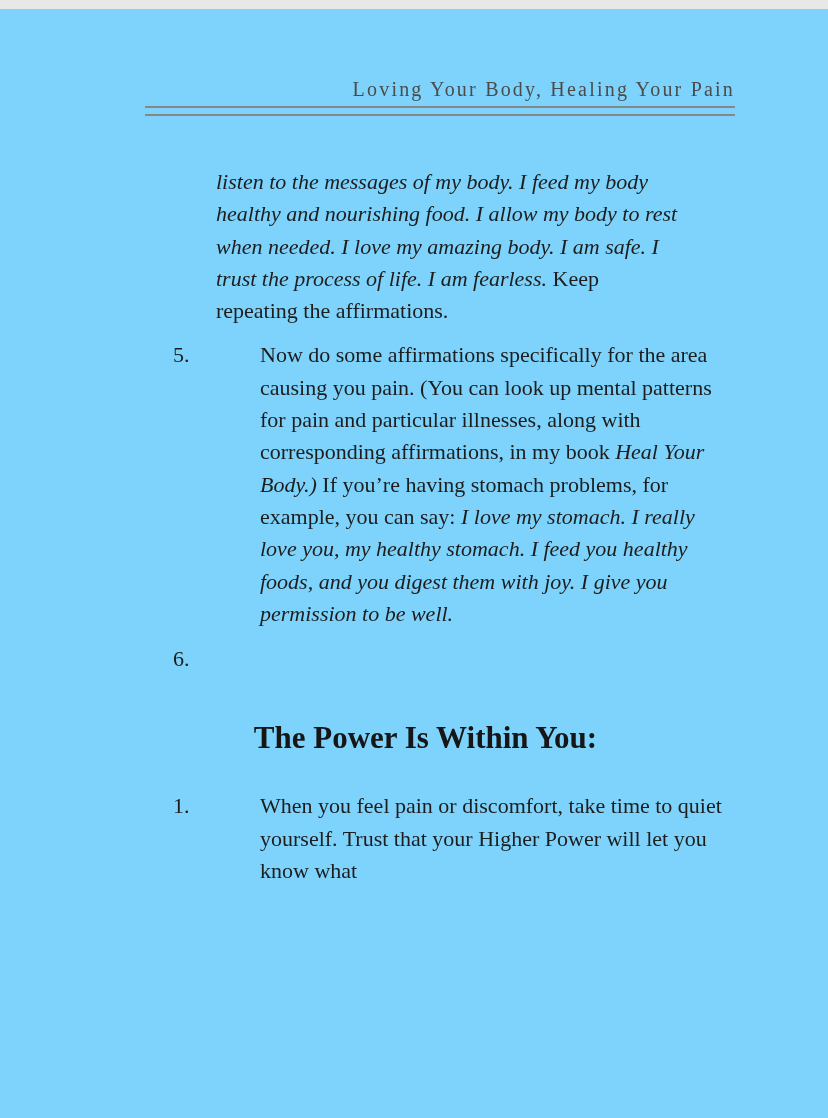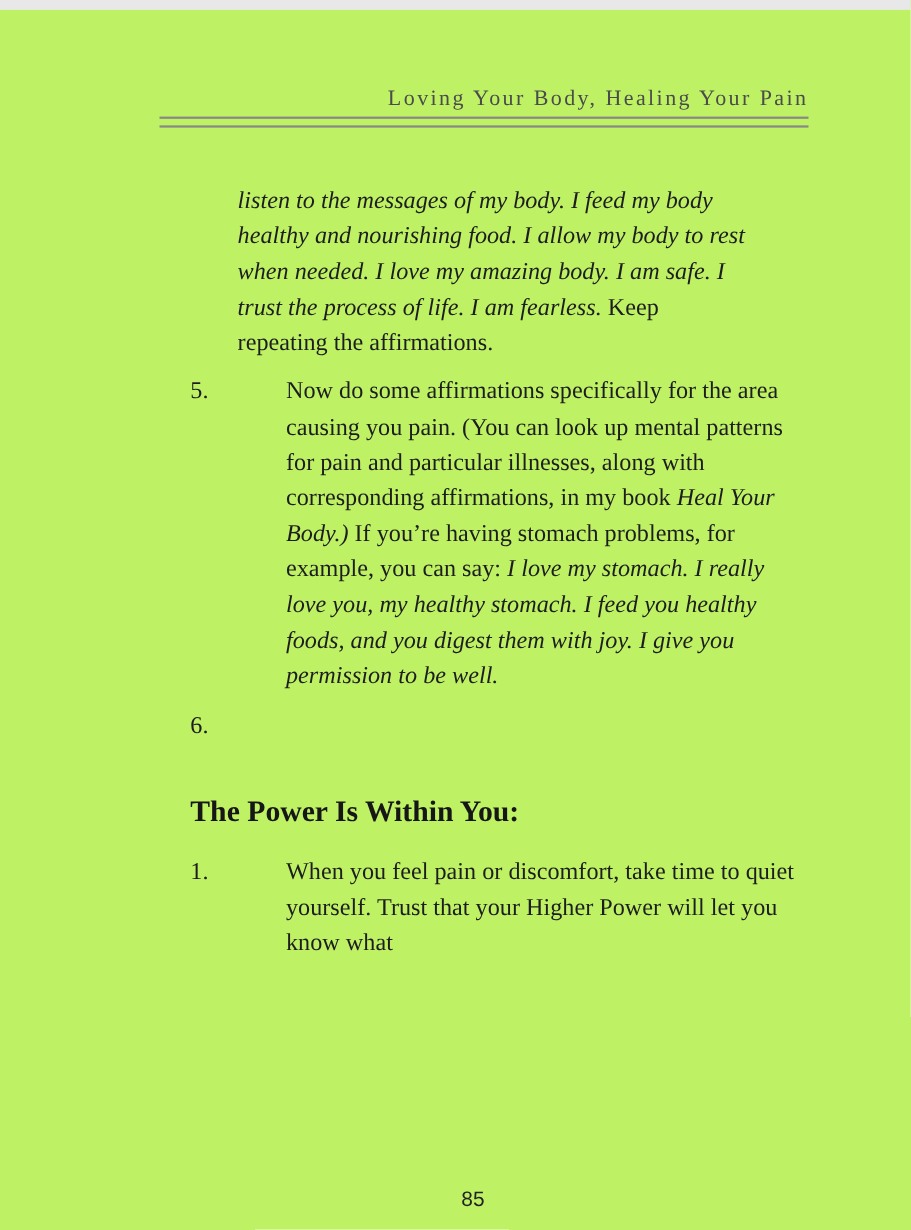--- a/index.html
+++ b/index.html
@@ -1,30 +1,30 @@
 <!DOCTYPE html>
 <html><head>
 <meta charset="utf-8">
 <style>
   html,body{margin:0;padding:0;background:#ffffff;}
-  .page{position:relative;width:828px;height:1118px;background:#bef264;overflow:hidden;
+  .page{position:relative;width:828px;height:1118px;background:#7dd3fc;overflow:hidden;
         font-family:"Liberation Serif",serif;color:#1d1d1d;}
   .top-strip{position:absolute;top:0;left:0;width:828px;height:9px;background:#e8e8e8;}
   .running-head{position:absolute;top:76px;left:145px;width:590px;}
   .rh-title{text-align:right;font-size:20px;line-height:26px;letter-spacing:2.2px;color:#4b4b4b;}
   .rh-rule{margin-top:4px;height:6px;border-top:2px solid #878787;border-bottom:2px solid #878787;}
   .content{position:absolute;top:166px;left:133px;width:590px;font-size:22px;line-height:32.3px;}
   .cont{margin:0 0 12px 83px;width:463px;}
   .it{font-style:italic;}
   .li{display:flex;margin:0 0 13px 0;}
   .li.last{margin-bottom:0;}
   .num{flex:none;margin-left:40px;width:43px;}
   .li-text{width:463px;margin-left:44px;}
-  .heading{margin:46px 0 22px 40px;width:505px;text-align:left;font-weight:bold;
-           font-size:27px;line-height:33px;color:#161616;}
+  .heading{margin:46px 0 36px 40px;width:505px;text-align:center;font-weight:bold;
+           font-size:31px;line-height:33px;color:#161616;}
   .hl{display:block;}
   .page-number{position:absolute;top:1080px;left:145px;width:570px;text-align:center;
                font-family:"Liberation Sans",sans-serif;font-size:19px;color:#222222;}
 </style>
 </head>
 <body>
 
 <div class="page">
 
   <div class="top-strip"></div>
@@ -51,15 +51,14 @@
       <span class="hl">The Power Is Within You:</span>
     </h2>
 
     <div class="li last">
       <div class="num">1.</div>
       <div class="li-text">When you feel pain or discomfort, take time to quiet yourself. Trust that your Higher Power will let you know what</div>
     </div>
 
   </div>
 
-  <div class="page-number">85</div>
 
 </div>
 
 </body></html>

